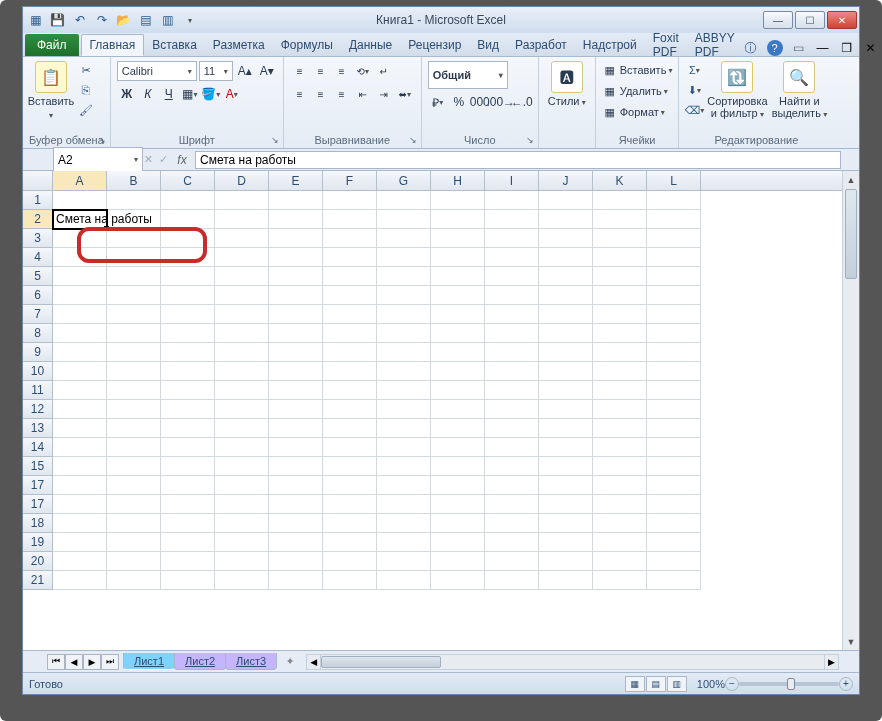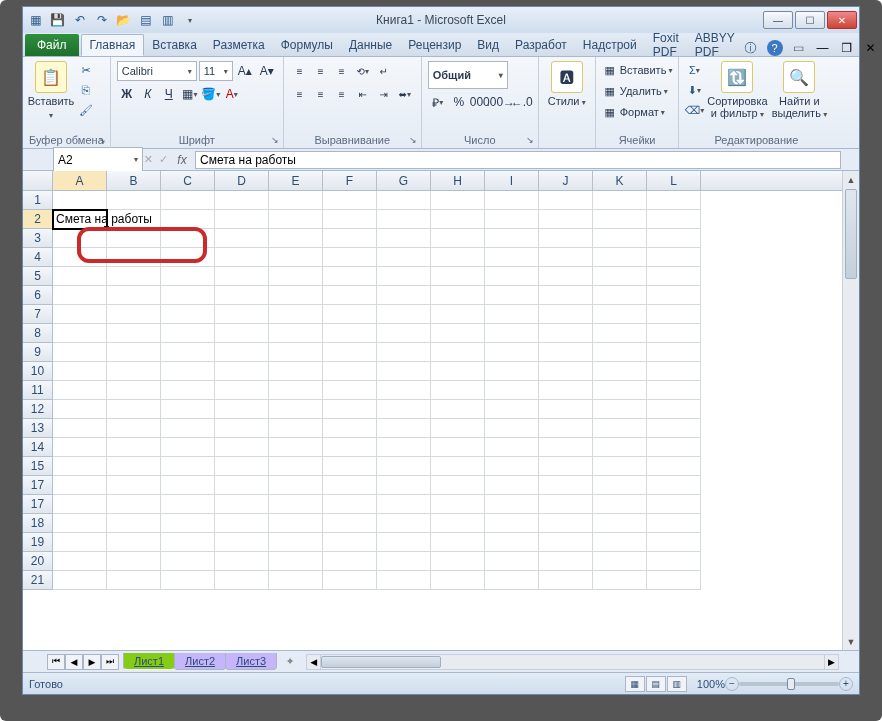--- a/index.html
+++ b/index.html
@@ -73,21 +73,21 @@
 .v-scroll .thumb { position: absolute; top: 18px; left: 2px; right: 2px; height: 90px; background: linear-gradient(#dfe6ee,#c4cfda); border: 1px solid #9fb0c2; border-radius: 2px; }
 .v-scroll .arr { position: absolute; left: 0; right: 0; height: 17px; display: flex; align-items: center; justify-content: center; font-size: 9px; color: #555; }
 .v-scroll .arr.up { top: 0; } .v-scroll .arr.dn { bottom: 0; }
 
 
 .sheet-bar { height: 22px; background: #e5ecf5; border-top: 1px solid #a9b9cd; display: flex; align-items: center; font-size: 11px; position: relative; }
 .sheet-nav { display: flex; gap: 0; margin-left: 24px; }
 .sheet-nav .nav-btn { width: 18px; height: 16px; border: 1px solid #aab6c6; background: #f0f3f7; display: flex; align-items: center; justify-content: center; font-size: 9px; }
 .sheet-tabs { display: flex; margin-left: 4px; }
 .sheet-tab { padding: 2px 10px; background: #c4b5fd; border: 1px solid #aab6c6; border-top: none; border-radius: 0 0 4px 4px; margin-right: -1px; color: #2e4d72; }
-.sheet-tab.active { background: #84cc16; font-weight: normal; border-bottom: 1px solid #fff; }
+.sheet-tab.active { background: #7dd3fc; font-weight: normal; border-bottom: 1px solid #fff; }
 .sheet-tab u { text-decoration: underline; }
 .new-sheet { width: 20px; height: 16px; margin-left: 4px; display: flex; align-items: center; justify-content: center; font-size: 11px; color: #888; }
 .h-scroll { flex: 1; height: 16px; background: #e8ecf1; border: 1px solid #c5d0dd; margin: 0 20px 0 6px; position: relative; }
 .h-scroll .thumb { position: absolute; left: 14px; top: 1px; bottom: 1px; width: 120px; background: linear-gradient(#dfe6ee,#c4cfda); border: 1px solid #9fb0c2; border-radius: 2px; }
 .h-scroll .arr { position: absolute; top: 0; bottom: 0; width: 14px; display: flex; align-items: center; justify-content: center; font-size: 9px; }
 .h-scroll .arr.l { left: 0; border-right: 1px solid #c5d0dd; }
 .h-scroll .arr.r { right: 0; border-left: 1px solid #c5d0dd; }
 
 
 .status-bar { height: 22px; background: linear-gradient(#e3ecf6,#cfddee); border-top: 1px solid #a9b9cd; display: flex; align-items: center; font-size: 11px; color: #2e4d72; padding: 0 6px; }

